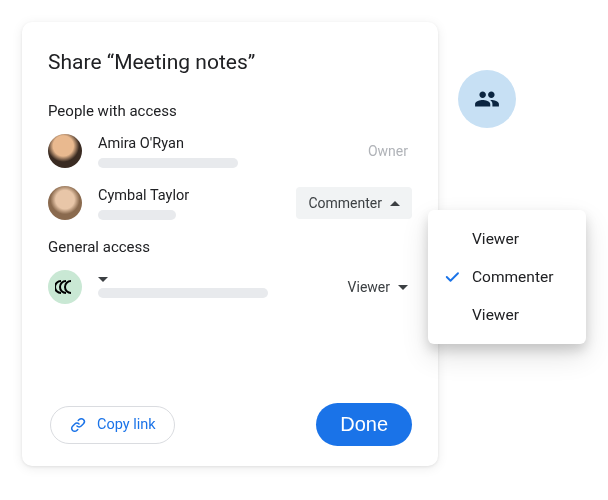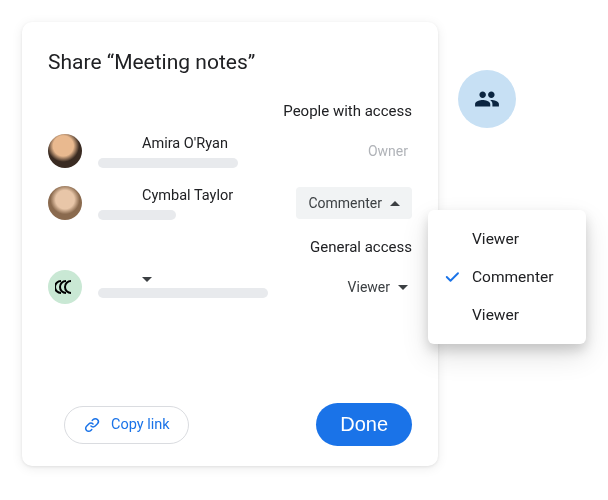--- a/index.html
+++ b/index.html
@@ -25,21 +25,20 @@
   .title {
     font-size: 21px;
     color: #202124;
     font-weight: 400;
     margin-bottom: 28px;
   }
   .section-label {
     font-size: 15px;
     color: #202124;
     margin-bottom: 14px;
-    text-align: right;
   }
   .row {
     display: flex;
     align-items: center;
     margin-bottom: 18px;
     position: relative;
   }
   .avatar {
     width: 34px;
     height: 34px;
@@ -63,21 +62,20 @@
     font-weight: 700;
   }
   .person-col { flex: 1 1 auto; min-width: 0; }
   .person-name {
     font-size: 14.5px;
     color: #202124;
     margin-bottom: 6px;
     display: flex;
     align-items: center;
     gap: 8px;
-    margin-left: 44px;
   }
   .skeleton {
     height: 10px;
     border-radius: 6px;
     background: #e8eaed;
   }
   .skeleton.long { width: 140px; }
   .skeleton.med  { width: 78px; }
   .skeleton.wide { width: 170px; }
   .role-static {
@@ -110,21 +108,21 @@
   }
   .caret-up, .caret-down {
     width: 0; height: 0;
     border-left: 5px solid transparent;
     border-right: 5px solid transparent;
   }
   .caret-up   { border-bottom: 5px solid #3c4043; }
   .caret-down { border-top: 5px solid #3c4043; }
   .footer {
     position: absolute;
-    left: 42px; right: 26px; bottom: 20px;
+    left: 28px; right: 26px; bottom: 20px;
     display: flex;
     align-items: center;
     justify-content: space-between;
     gap: 40px;
   }
   .copy-link {
     display: flex;
     align-items: center;
     gap: 10px;
     border: 1px solid #dadce0;

